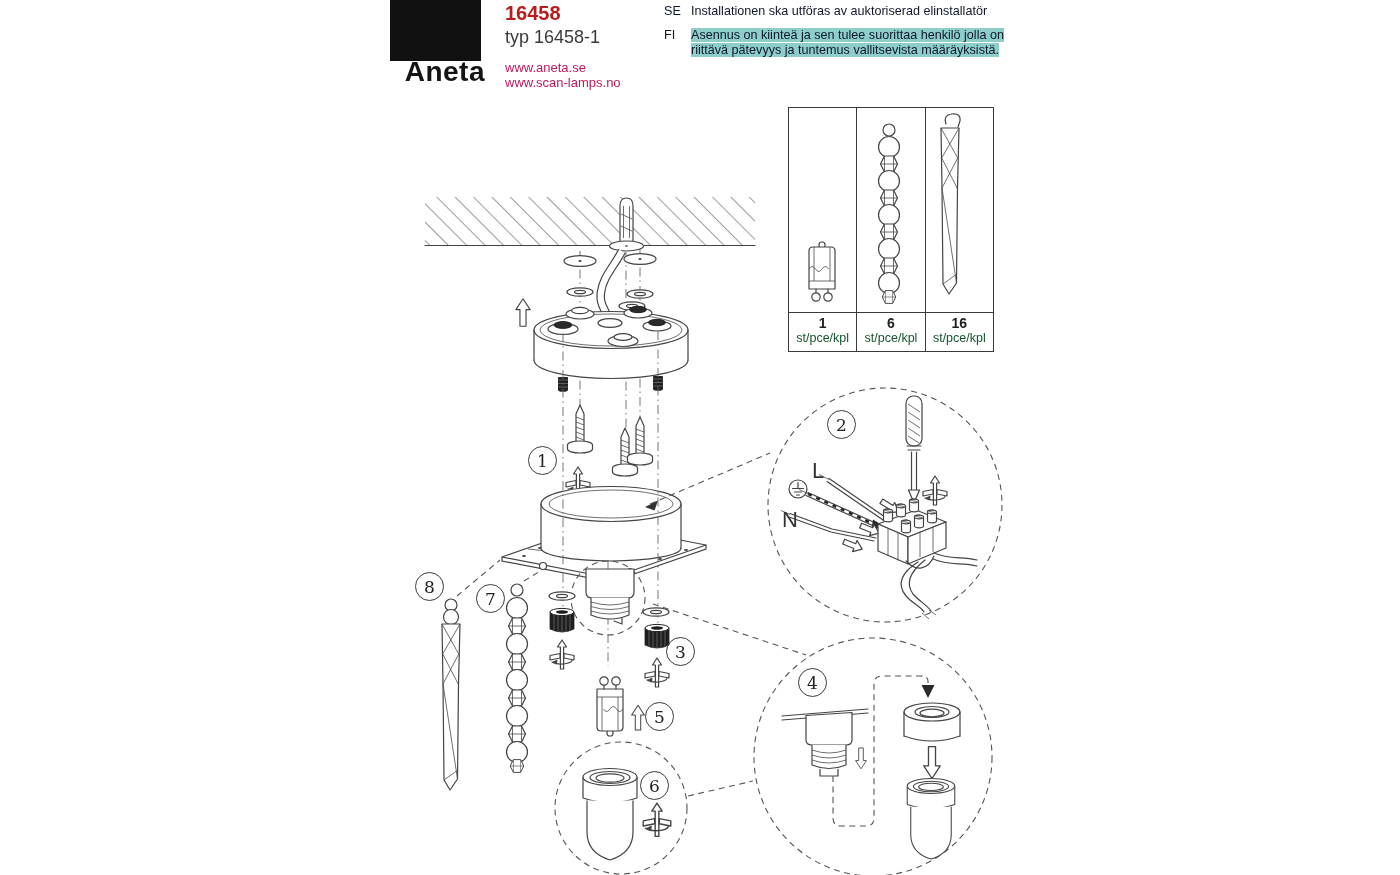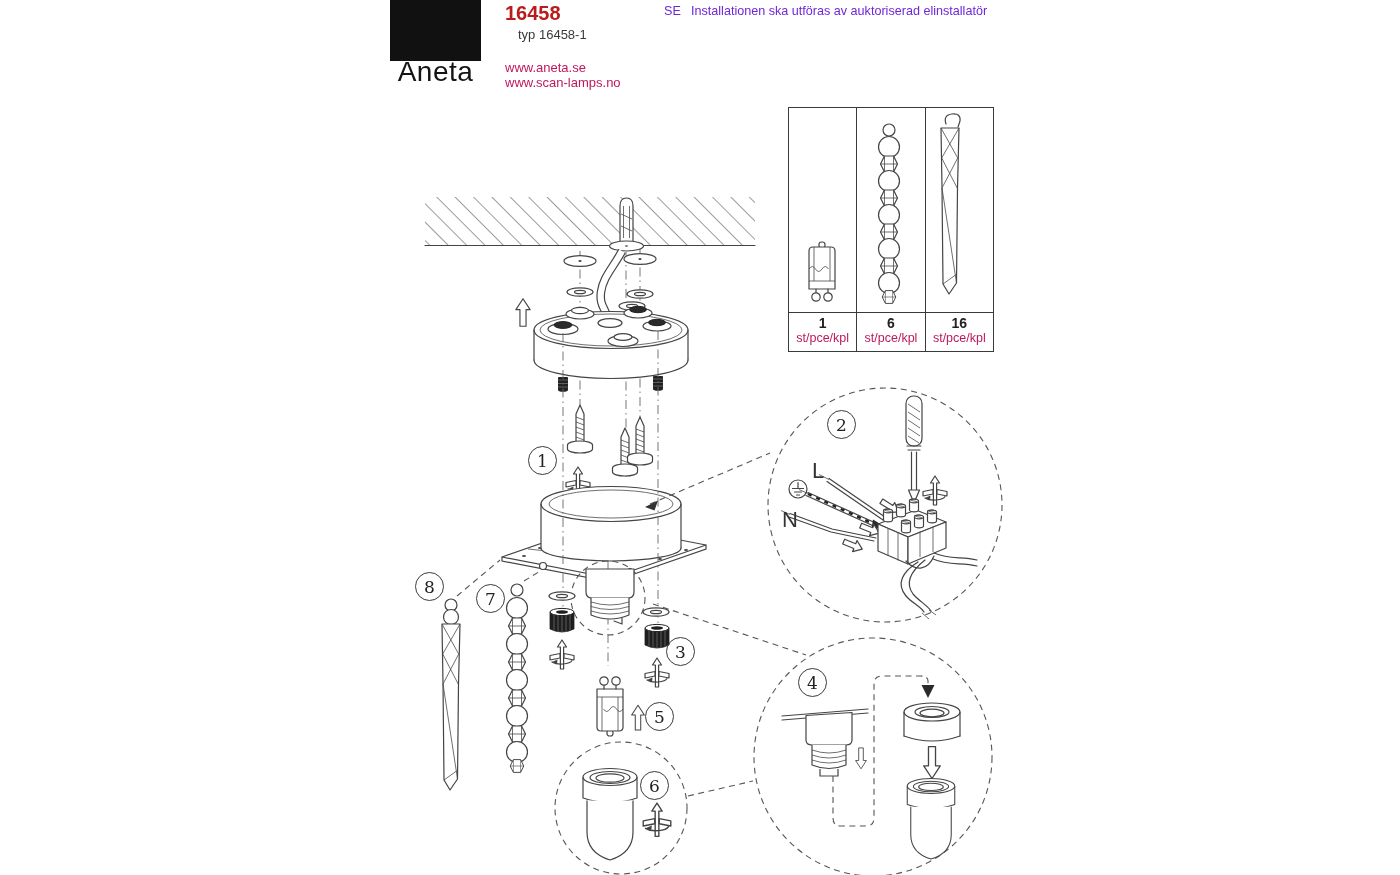--- a/index.html
+++ b/index.html
@@ -2,39 +2,39 @@
 <html><head>
 <meta charset="utf-8">
 <style>
   html,body { margin:0; padding:0; background:#fff; }
   .page { position:relative; width:1400px; height:875px; background:#ffffff;
           font-family:"Liberation Sans", sans-serif; color:#222; overflow:hidden; }
   svg.art { position:absolute; left:0; top:0; }
 
   
   .logo-box { position:absolute; left:390px; top:0; width:91px; height:61px; background:#111; }
-  .brand { position:absolute; left:386px; top:56px; width:99px; text-align:center;
-           font-weight:normal; font-size:28px; letter-spacing:0.5px; color:#141414; }
+  .brand { position:absolute; left:386px; top:56px; width:99px; text-align:right;
+           font-weight:bold; font-size:28px; letter-spacing:0.5px; color:#141414; }
   .prod-code { position:absolute; left:505px; top:2px; font-size:20px; font-weight:bold; color:#b91c1c; }
-  .prod-type { position:absolute; left:518px; top:27px; font-size:13px; color:#3a3a3a; }
+  .prod-type { position:absolute; left:505px; top:27px; font-size:18px; color:#3a3a3a; }
   .urls { position:absolute; left:505px; top:60px; font-size:13px; color:#be185d; line-height:15px; }
-  .lang-row { position:absolute; left:664px; font-size:12.6px; color:#6d28d9; line-height:14.6px; }
+  .lang-row { position:absolute; left:664px; font-size:12.6px; color:#0f172a; line-height:14.6px; }
   .lang-code { display:inline-block; width:27px; vertical-align:top; }
   .lang-text { display:inline-block; max-width:320px; }
   .hl { background:rgba(47,166,158,0.55); }
 
   
   .pt { position:absolute; left:788px; top:107px; width:206px; height:245px;
         border:1.5px solid #3a3a3a; display:flex; box-sizing:border-box; }
   .pt-cell { flex:1; border-right:1.5px solid #3a3a3a; display:flex; flex-direction:column; box-sizing:border-box; }
   .pt-cell:last-child { border-right:none; }
   .pt-icon { flex:1; }
   .pt-label { height:39px; border-top:1.5px solid #3a3a3a; text-align:center; padding-top:3px; box-sizing:border-box; }
   .pt-qty { font-size:14px; font-weight:bold; line-height:15px; color:#222; }
-  .pt-unit { font-size:12.5px; line-height:14px; color:#be185d; }
+  .pt-unit { font-size:12.5px; line-height:14px; color:#14532d; }
 
   
   .badge { position:absolute; width:27px; height:27px; border:1.6px solid #3c3c3c; border-radius:50%;
            display:flex; align-items:center; justify-content:center;
            font-family:"DejaVu Serif", serif; font-size:17px; color:#222; background:transparent; }
   .wire-label { position:absolute; font-size:22px; color:#333; font-family:"Liberation Sans",sans-serif; }
 
   
   .ln  { fill:none; stroke:#444; stroke-width:1.2; stroke-linecap:round; }
   .lnw { fill:#fff; stroke:#444; stroke-width:1.2; stroke-linejoin:round; }
@@ -440,20 +440,23 @@
   <div class="brand">Aneta</div>
   <div class="prod-code">16458</div>
   <div class="prod-type">typ 16458-1</div>
   <div class="urls">
     <div>www.aneta.se</div>
     <div>www.scan-lamps.no</div>
   </div>
 
   <div class="lang-row" style="top:4px;">
     <span class="lang-code">SE</span><span class="lang-text">Installationen ska utföras av auktoriserad elinstallatör</span>
+  </div>
+  <div class="lang-row" style="top:28px;">
+    <span class="lang-code">FI</span><span class="lang-text"><span class="hl">Asennus on kiinteä ja sen tulee suorittaa henkilö jolla on</span><br><span class="hl">riittävä pätevyys ja tuntemus vallitsevista määräyksistä.</span></span>
   </div>
 
   <div class="pt">
     <div class="pt-cell">
       <div class="pt-icon"></div>
       <div class="pt-label">
         <div class="pt-qty">1</div>
         <div class="pt-unit">st/pce/kpl</div>
       </div>
     </div>

